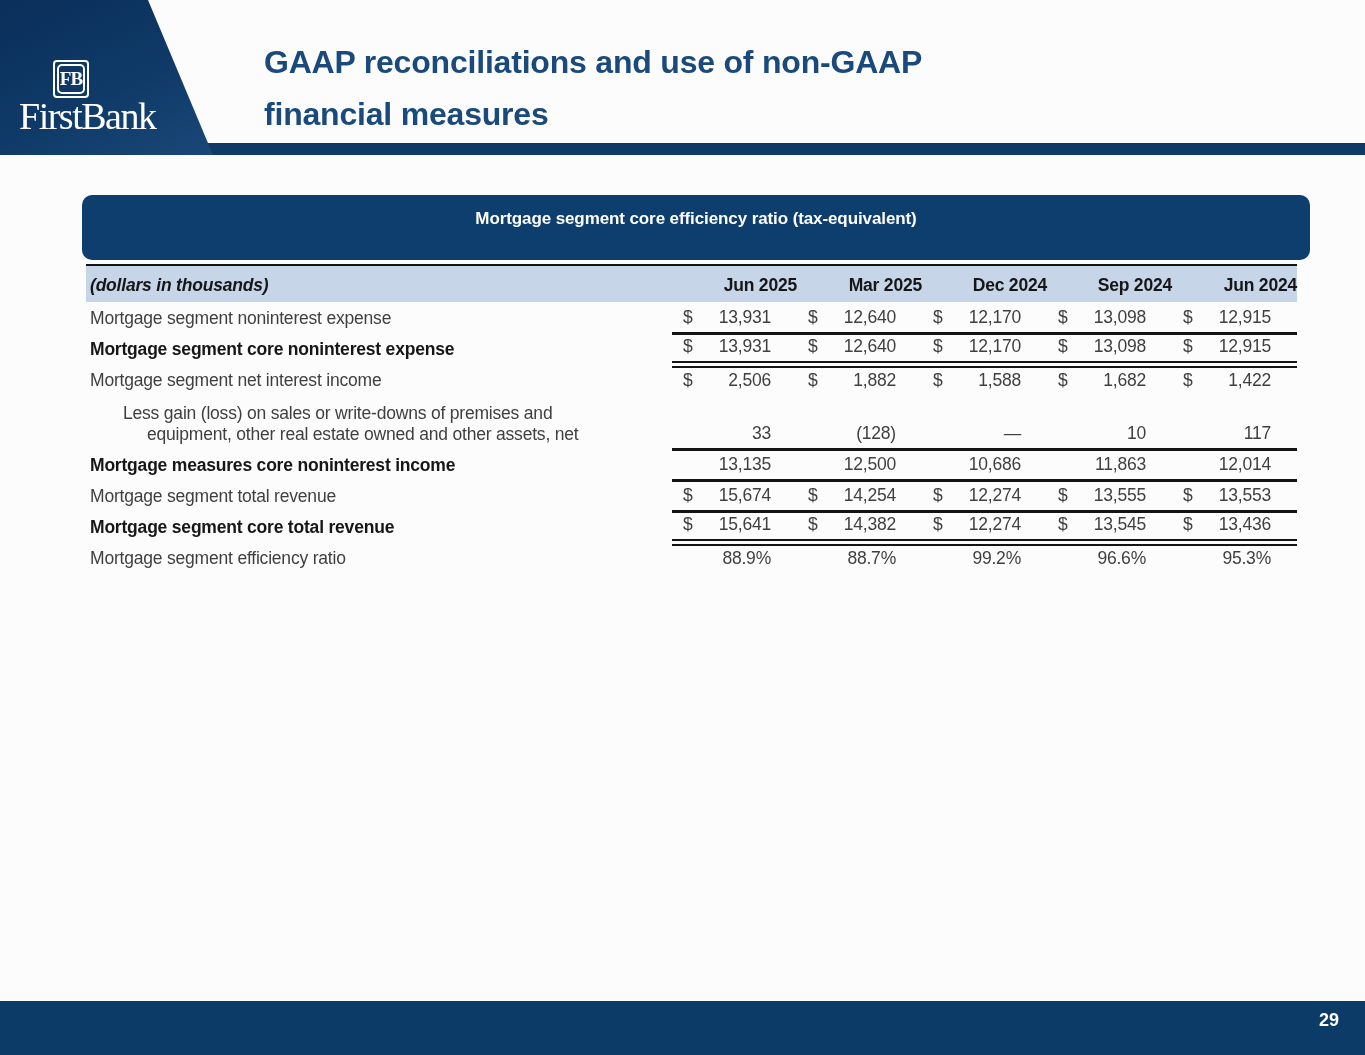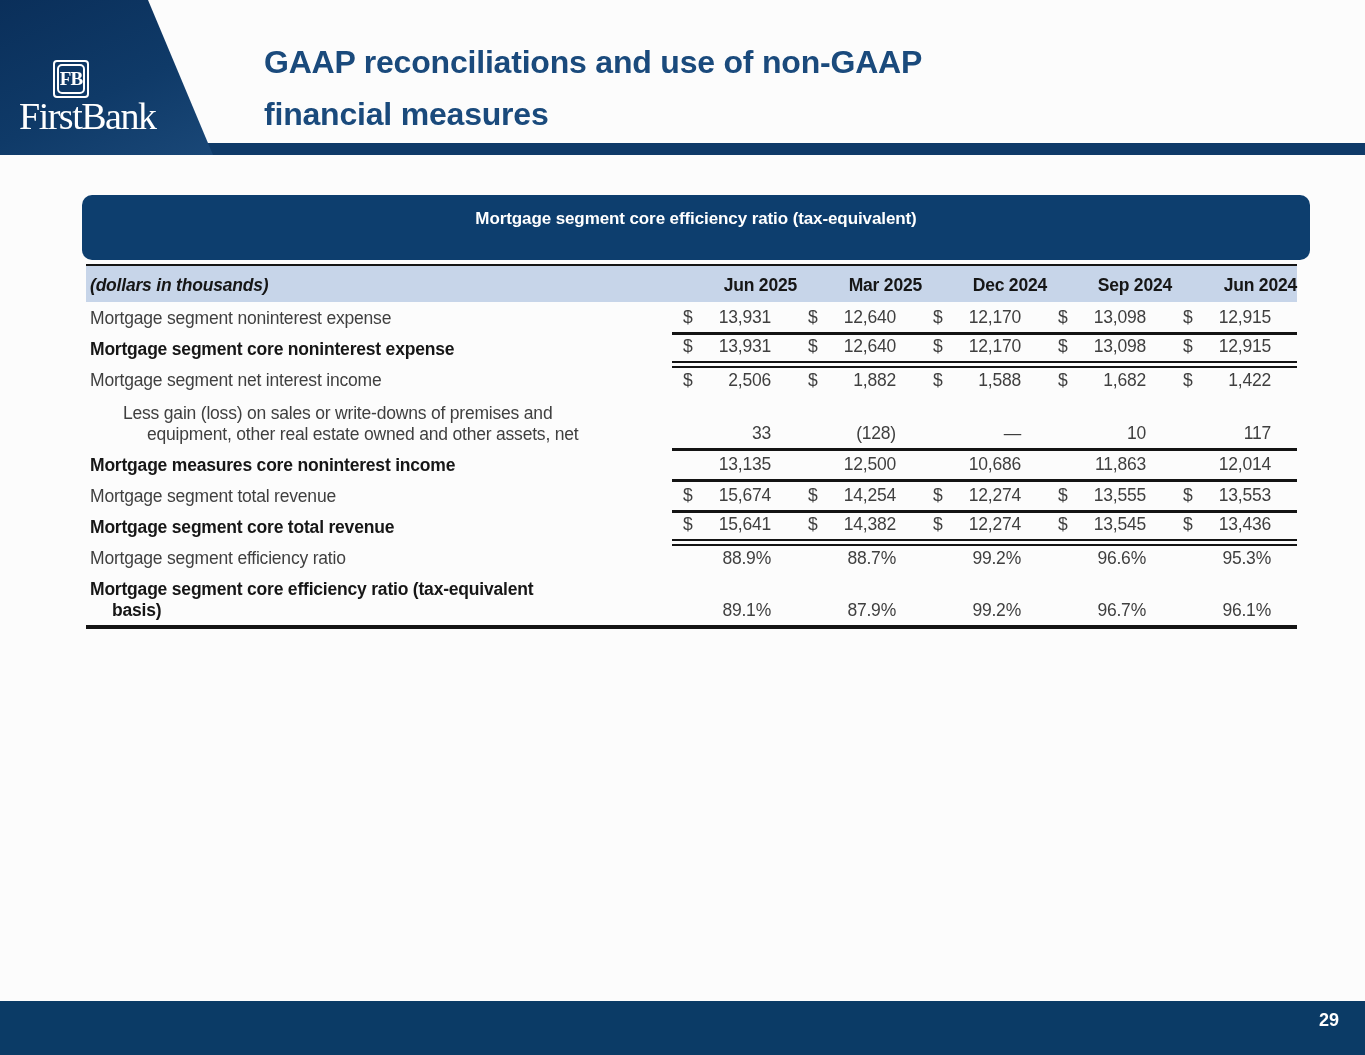--- a/index.html
+++ b/index.html
@@ -217,31 +217,20 @@
         <tr class="rule-none">
           <td class="label">
             <div>Mortgage segment efficiency ratio</div>
           </td>
           <td class="num"><span class="val">88.9%</span></td>
           <td class="num"><span class="val">88.7%</span></td>
           <td class="num"><span class="val">99.2%</span></td>
           <td class="num"><span class="val">96.6%</span></td>
           <td class="num"><span class="val">95.3%</span></td>
         </tr>
-        <tr class="bold rule-bottom tall">
-          <td class="label hang">
-            <div>Mortgage segment core efficiency ratio (tax-equivalent</div>
-            <div>basis)</div>
-          </td>
-          <td class="num"><span class="val">89.1%</span></td>
-          <td class="num"><span class="val">87.9%</span></td>
-          <td class="num"><span class="val">99.2%</span></td>
-          <td class="num"><span class="val">96.7%</span></td>
-          <td class="num"><span class="val">96.1%</span></td>
-        </tr>
       </tbody>
   </table>
 
   <div class="footer-bar">
     <span class="page-number">29</span>
   </div>
 
 </div>
 
 </body></html>

